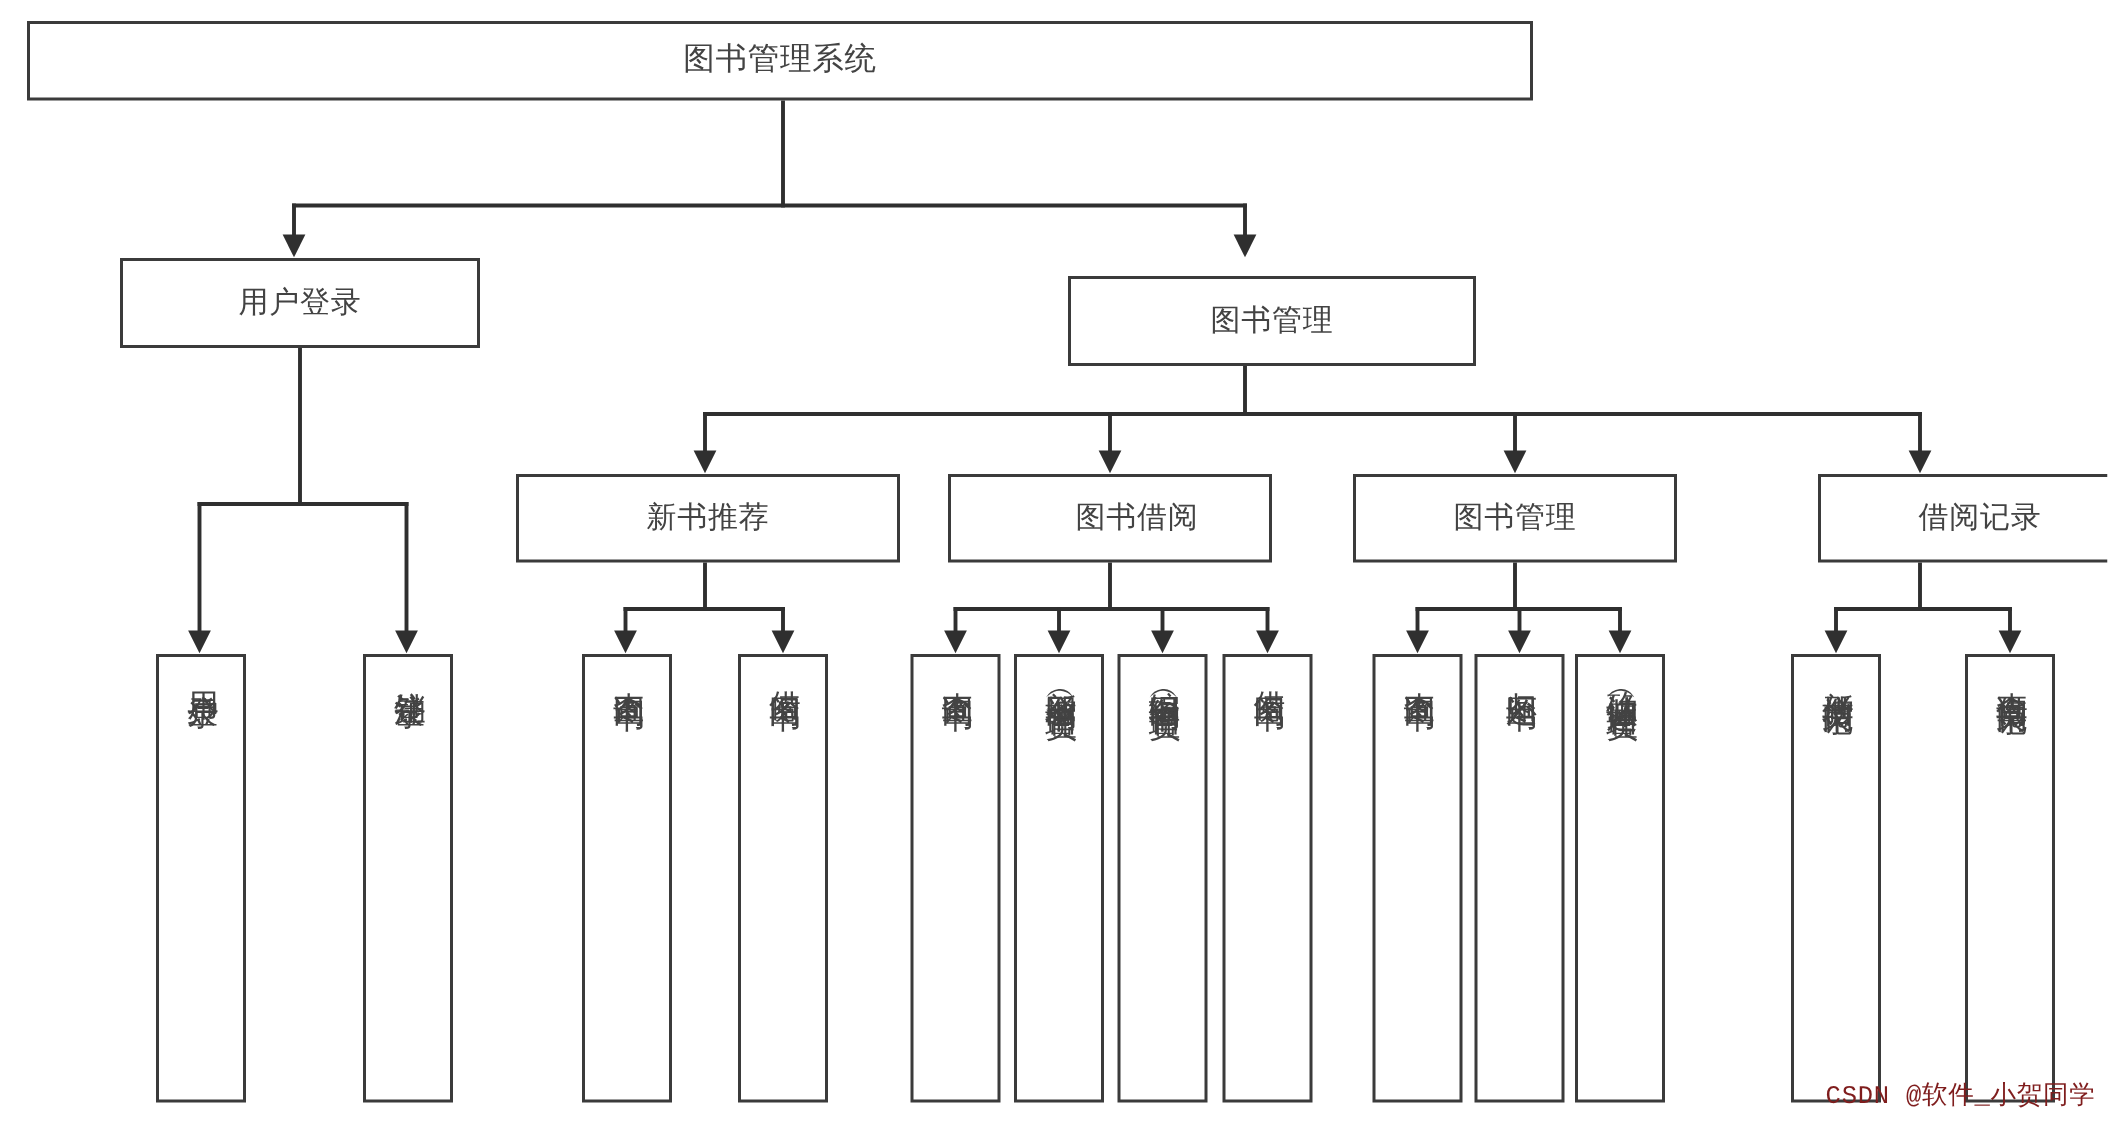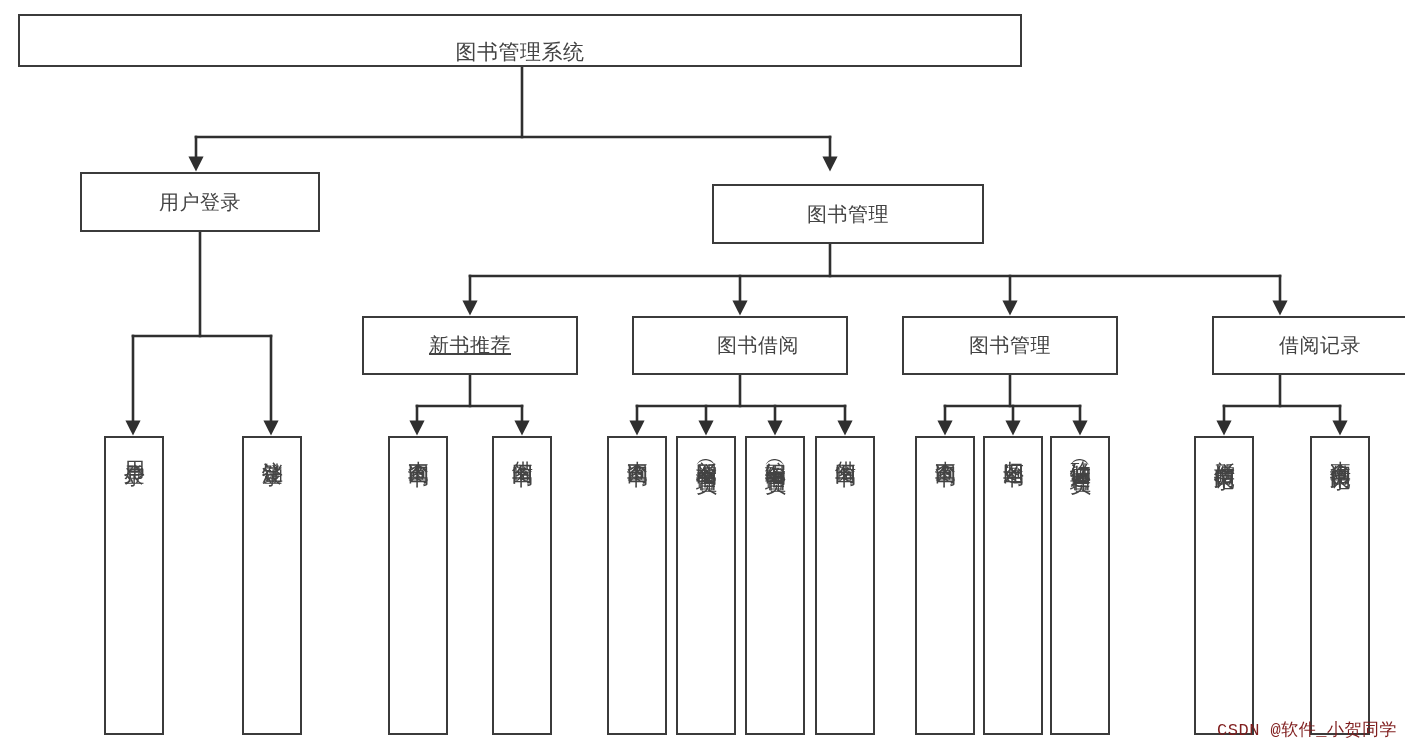--- a/index.html
+++ b/index.html
@@ -129,33 +129,33 @@
       <path d="M 1013 406 L 1013 428" marker-end="url(#arrow)"></path>
       <path d="M 1080 406 L 1080 428" marker-end="url(#arrow)"></path>
 
       <path d="M 1280 375 L 1280 406"></path>
       <path d="M 1224 406 L 1340 406"></path>
       <path d="M 1224 406 L 1224 428" marker-end="url(#arrow)"></path>
       <path d="M 1340 406 L 1340 428" marker-end="url(#arrow)"></path>
     </g>
   </svg>
 
-  <div class="node root" style="left:18px; top:14px; width:1004px; height:53px;align-items:flex-end;">
+  <div class="node root" style="left:18px; top:14px; width:1004px; height:53px;">
     <span class="label">图书管理系统</span>
   </div>
 
   <div class="node lvl2" style="left:80px; top:172px; width:240px; height:60px;">
     <span class="label">用户登录</span>
   </div>
 
   <div class="node lvl2" style="left:712px; top:184px; width:272px; height:60px;">
     <span class="label">图书管理</span>
   </div>
 
-  <div class="node lvl3" style="left:362px; top:316px; width:216px; height:59px;text-decoration:underline;">
+  <div class="node lvl3" style="left:344px; top:316px; width:256px; height:59px;">
     <span class="label">新书推荐</span>
   </div>
 
   <div class="node lvl3" style="left:632px; top:316px; width:216px; height:59px;padding-left:36px;">
     <span class="label">图书借阅</span>
   </div>
 
   <div class="node lvl3" style="left:902px; top:316px; width:216px; height:59px;">
     <span class="label">图书管理</span>
   </div>

